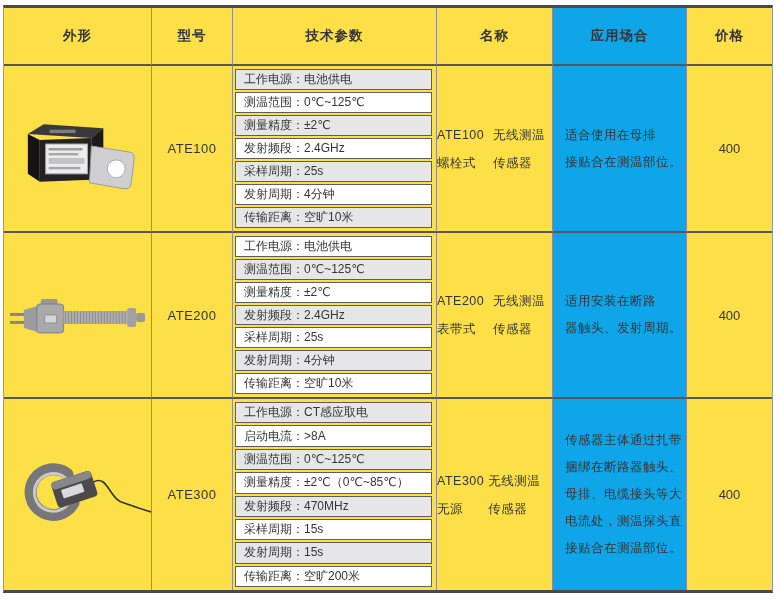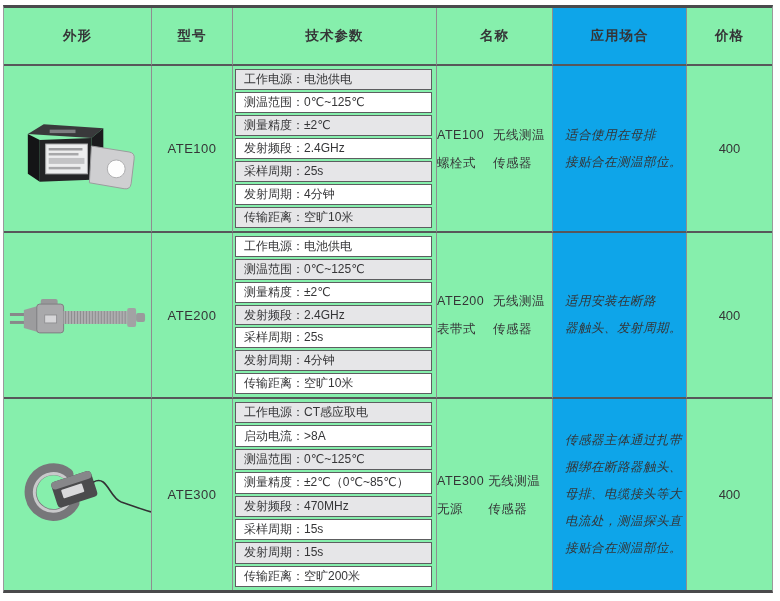--- a/index.html
+++ b/index.html
@@ -6,21 +6,21 @@
   body{width:780px;height:601px;position:relative;overflow:hidden;
        font-family:"Liberation Sans","DejaVu Sans",sans-serif;color:#353537;}
 
   .tbl-wrap{position:absolute;left:3px;top:5px;
             border-top:3px solid #4a4a4c;border-bottom:3px solid #4a4a4c;
             border-left:1px solid #9a9a9c;border-right:1px solid #9a9a9c;}
   .tbl{display:grid;
        grid-template-columns:148px 81px 204px 116px 134px 85px;
        grid-template-rows:58px 167px 166px 191px;}
   .cell{box-sizing:border-box;border-right:1px solid #8e8e90;border-bottom:2px solid #57575a;
-        display:flex;align-items:center;justify-content:center;background:#86efac;}
+        display:flex;align-items:center;justify-content:center;background:#fde047;}
   .cell.last-col{border-right:none;}
   .cell.last-row{border-bottom:none;}
   .cell.shaded{background:#0ea5e9;}
 
   .head{font-size:13.5px;font-weight:bold;letter-spacing:1px;}
 
   .model-cell{font-size:13px;letter-spacing:.5px;}
   .price-cell{font-size:13px;}
 
   
@@ -30,21 +30,21 @@
   .params .param-item{flex:1;border:1px solid #5d5d60;display:flex;align-items:center;
           padding-left:8px;font-size:12px;background:#ffffff;box-sizing:border-box;
           white-space:nowrap;overflow:hidden;}
   .alt-odd  .param-item:nth-child(odd) {background:#e6e6e8;}
   .alt-even .param-item:nth-child(even){background:#e6e6e8;}
 
   
   .name-cell{flex-direction:row;}
   .name-cell .line{line-height:28px;font-size:12.5px;letter-spacing:.5px;}
   .app-cell{flex-direction:column;align-items:flex-start;justify-content:center;
-            box-sizing:border-box;padding:0 8px 0 12px;font-style:italic;}
+            box-sizing:border-box;padding:0 8px 0 12px;}
   .app-cell .line{line-height:27px;font-size:12.5px;letter-spacing:.5px;white-space:nowrap;}
 
   .photo-cell svg{display:block;}
 </style>
 </head>
 <body>
 
 <div class="tbl-wrap">
   <div class="tbl">
 

